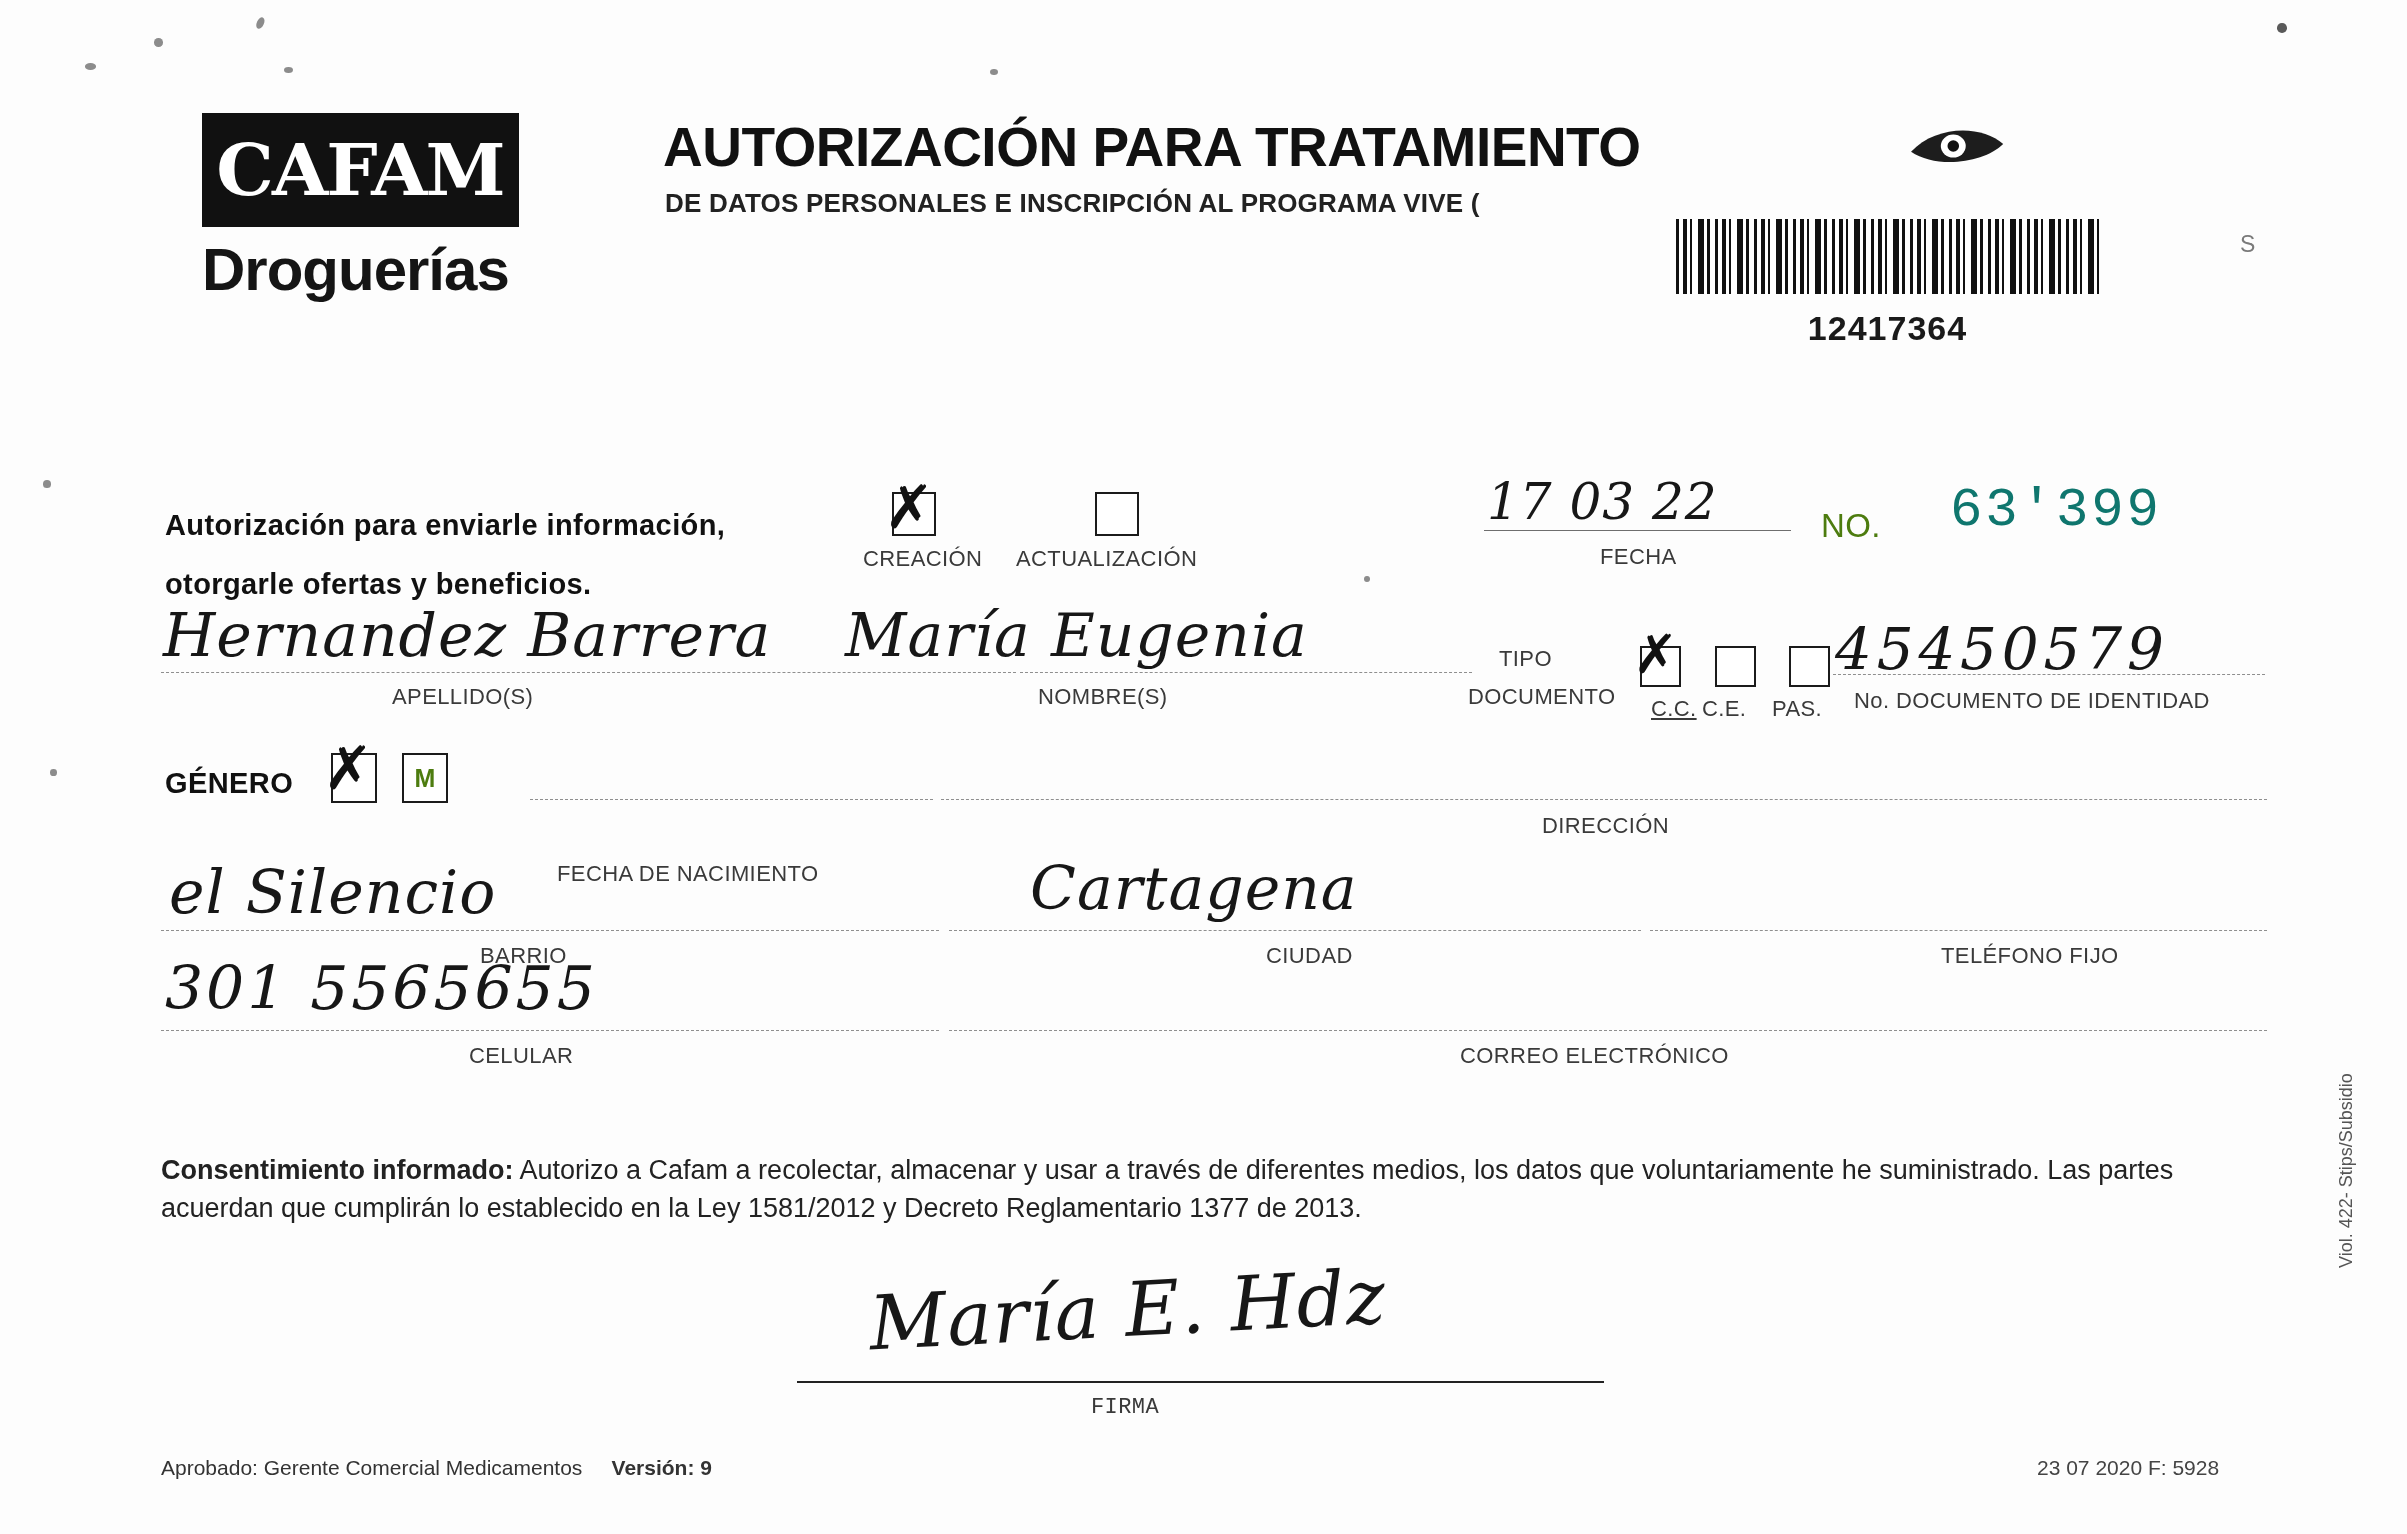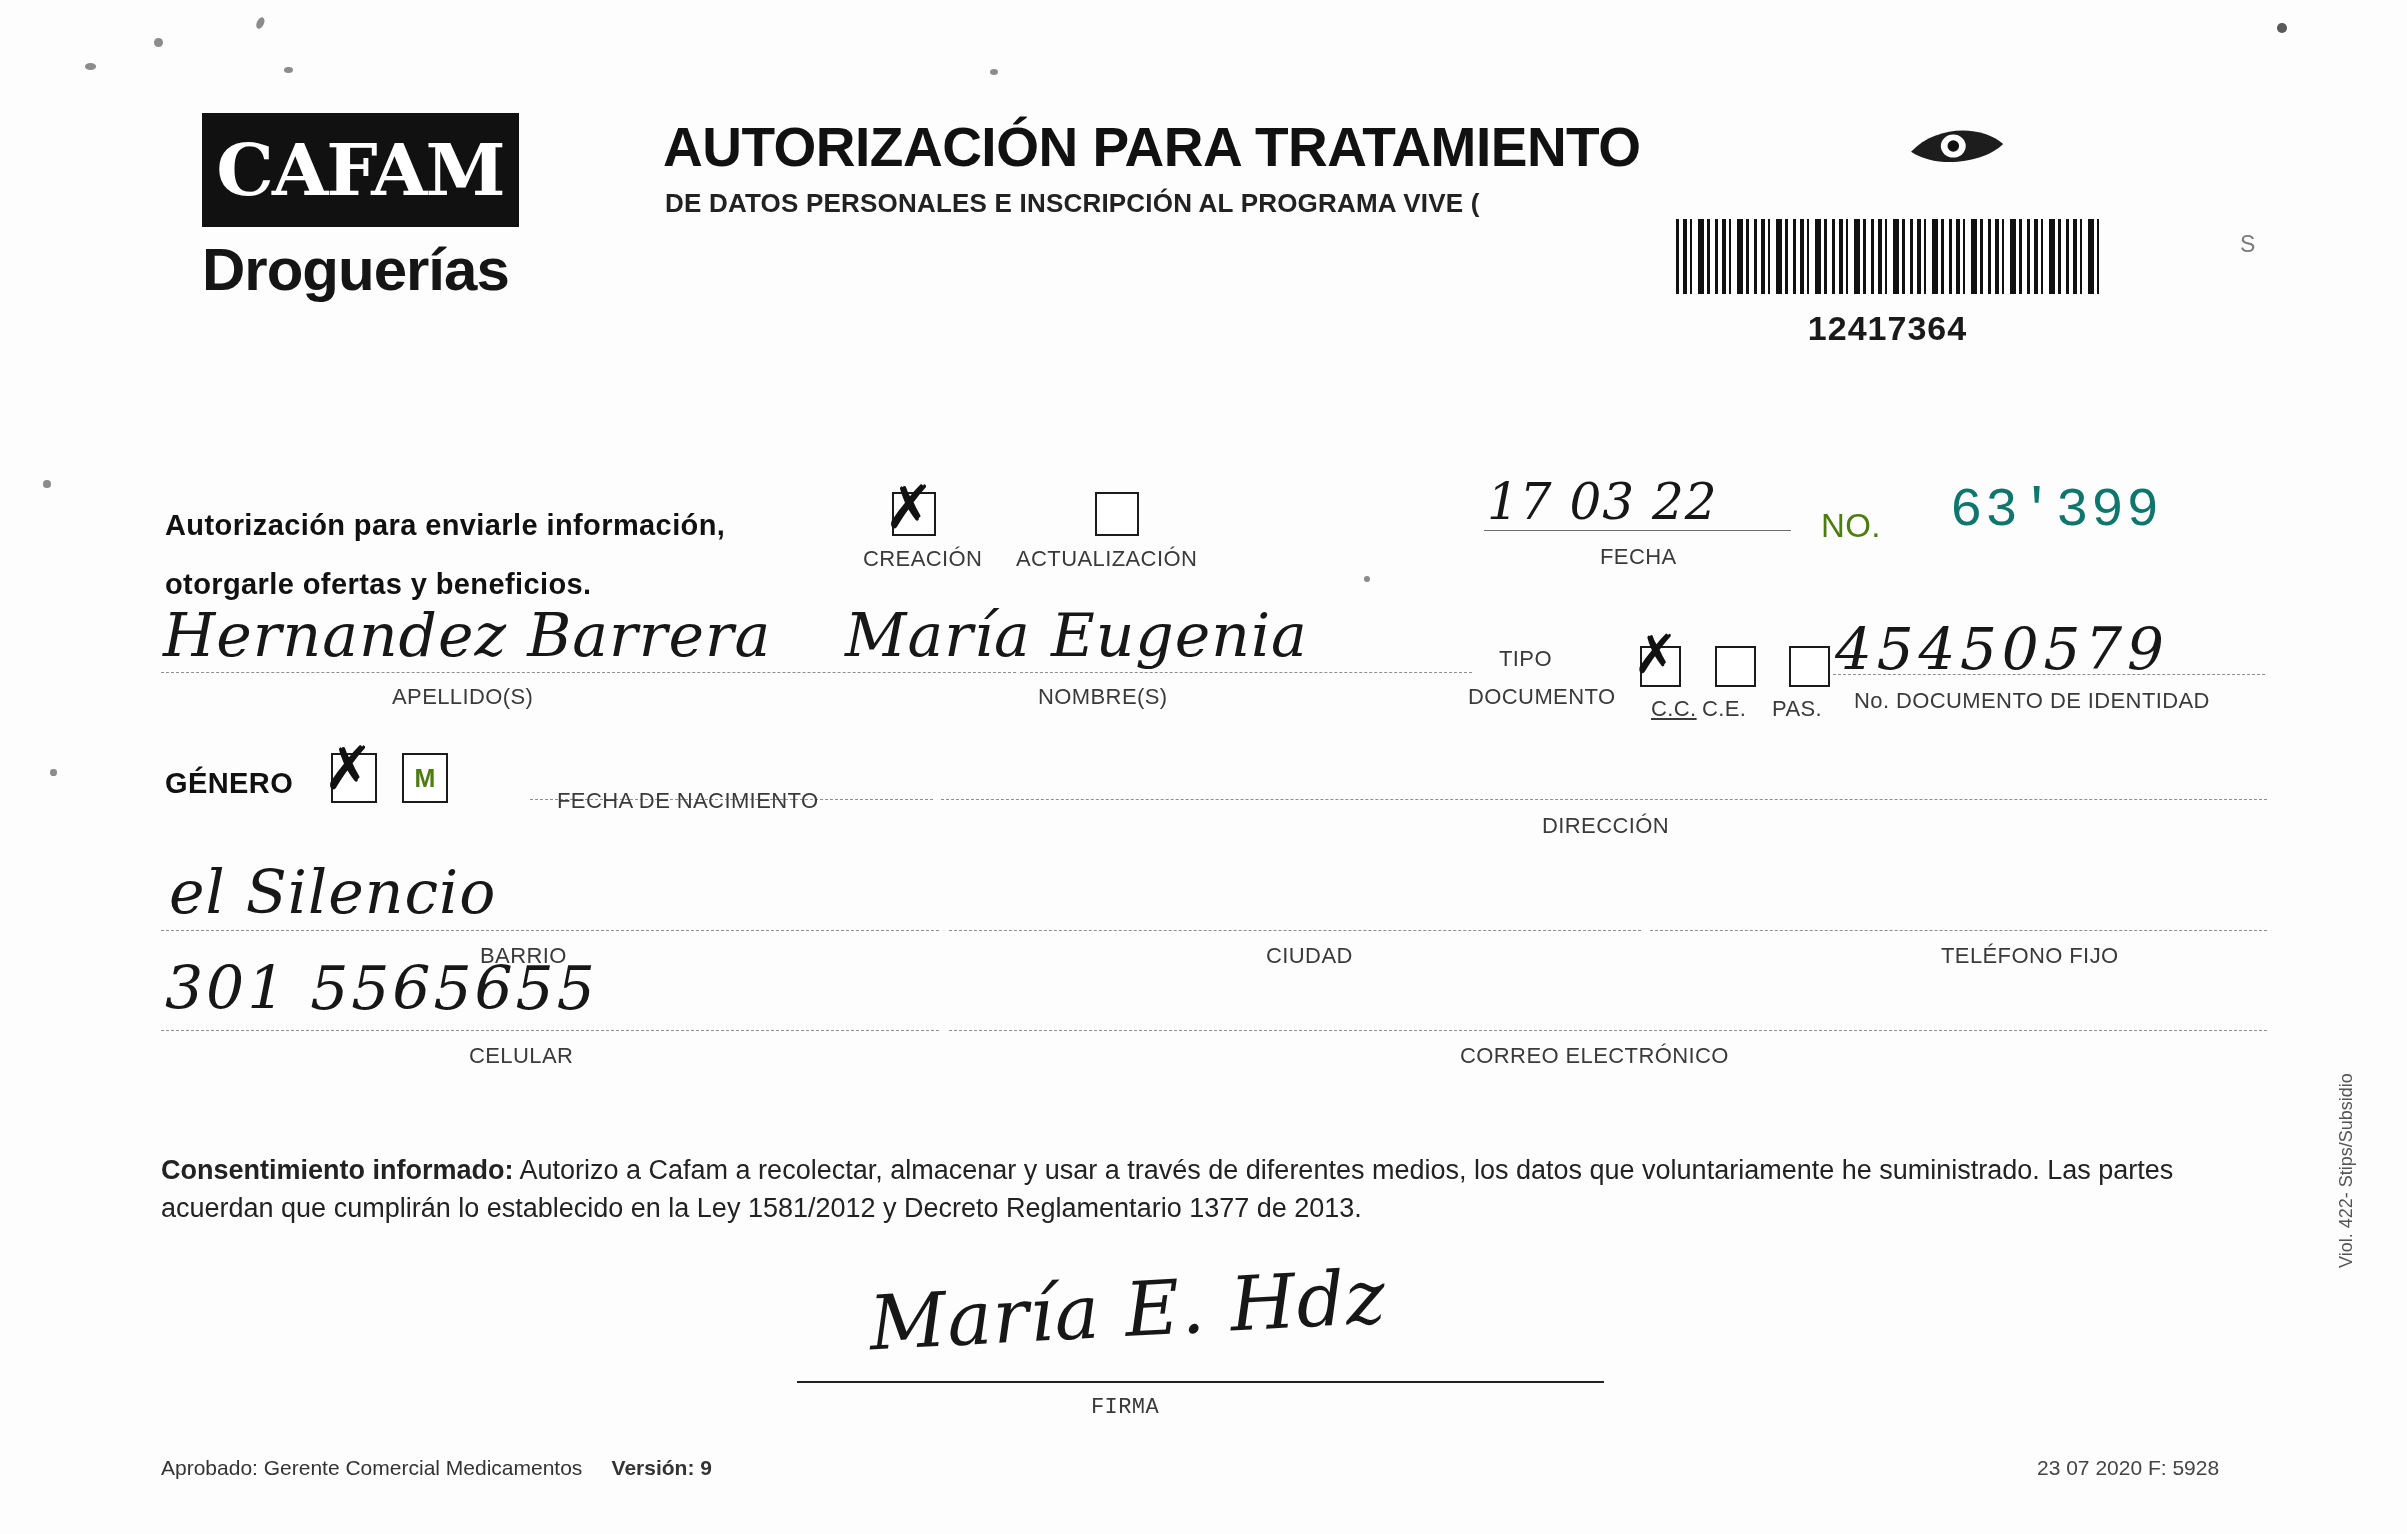--- a/index.html
+++ b/index.html
@@ -306,30 +306,31 @@
 
   <div class="lbl bold" style="left:165px;top:767px;">GÉNERO</div>
   <div class="cbox" style="left:331px;top:753px;width:42px;height:46px;"></div>
   <div class="xmark" style="left:323px;top:738px;font-size:60px;">✗</div>
   <div class="cbox" style="left:402px;top:753px;width:42px;height:46px;display:flex;align-items:center;justify-content:center;">
     <span class="lbl" style="position:static;font-size:25px;font-weight:bold;">M</span>
   </div>
 
   <div class="hw" style="left:557px;top:740px;font-size:50px;"></div>
   <div class="rule" style="left:530px;top:799px;width:403px;"></div>
-  <div class="lbl small" style="left:557px;top:788px;">FECHA DE NACIMIENTO</div>
+  <div class="lbl small" style="left:557px;top:861px;">FECHA DE NACIMIENTO</div>
 
   <div class="hw" style="left:961px;top:740px;font-size:50px;"></div>
   <div class="rule" style="left:941px;top:799px;width:1326px;"></div>
   <div class="lbl small" style="left:1542px;top:813px;">DIRECCIÓN</div>
 
   <div class="hw" style="left:169px;top:857px;font-size:60px;">el Silencio</div>
   <div class="rule" style="left:161px;top:930px;width:778px;"></div>
   <div class="lbl small" style="left:480px;top:943px;">BARRIO</div>
 
+  <div class="hw" style="left:1030px;top:853px;font-size:60px;">Cartagena</div>
   <div class="rule" style="left:949px;top:930px;width:692px;"></div>
   <div class="lbl small" style="left:1266px;top:943px;">CIUDAD</div>
 
   <div class="hw" style="left:1691px;top:857px;font-size:50px;"></div>
   <div class="rule" style="left:1650px;top:930px;width:617px;"></div>
   <div class="lbl small" style="left:1941px;top:943px;">TELÉFONO FIJO</div>
 
   <div class="hw" style="left:165px;top:953px;font-size:60px;letter-spacing:2.9px;">301 5565655</div>
   <div class="rule" style="left:161px;top:1030px;width:778px;"></div>
   <div class="lbl small" style="left:469px;top:1043px;">CELULAR</div>

